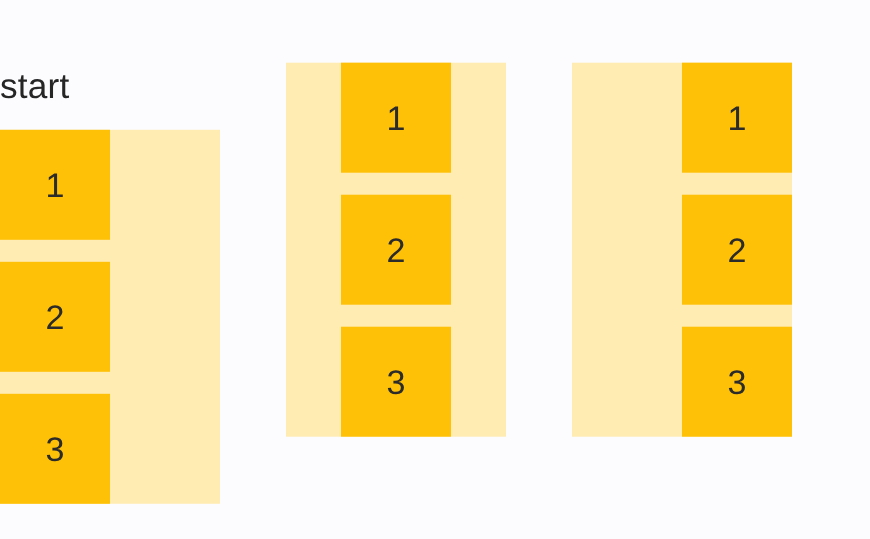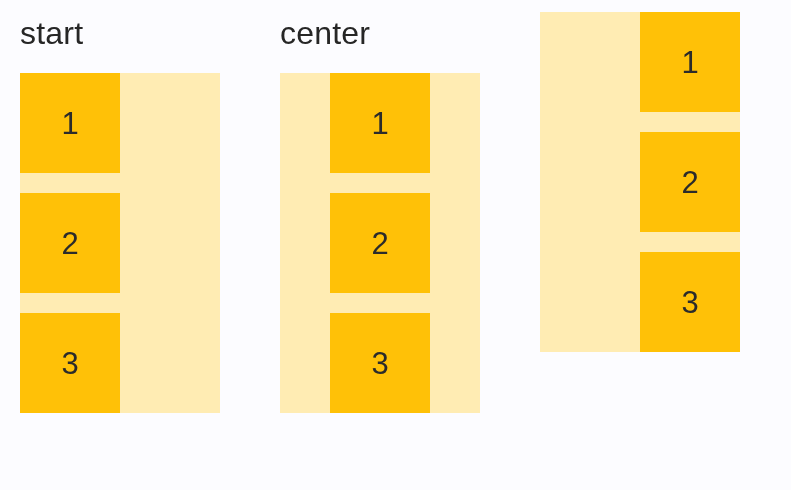--- a/index.html
+++ b/index.html
@@ -10,22 +10,23 @@
     width: 791px;
     height: 490px;
     background: #FCFCFF;
     font-family: "Liberation Sans", "DejaVu Sans", sans-serif;
     overflow: hidden;
   }
   .examples-row {
     display: flex;
     flex-direction: row;
     gap: 60px;
-    padding: 12px 0 0 20px;
+    padding: 12px 0 0 0;
     box-sizing: border-box;
+    margin-top: 45px;
   }
   .example-column {
     width: 200px;
     flex: 0 0 200px;
   }
   .column-label {
     font-size: 32px;
     line-height: 42px;
     font-weight: 400;
     color: #262626;
@@ -64,21 +65,20 @@
   <div class="example-column">
     <div class="column-label">start</div>
     <div class="alignment-container" data-align="start">
       <div class="numbered-box">1</div>
       <div class="numbered-box">2</div>
       <div class="numbered-box">3</div>
     </div>
   </div>
 
   <div class="example-column">
-    <div class="column-label">center</div>
     <div class="alignment-container" data-align="center">
       <div class="numbered-box">1</div>
       <div class="numbered-box">2</div>
       <div class="numbered-box">3</div>
     </div>
   </div>
 
   <div class="example-column">
     <div class="alignment-container" data-align="end">
       <div class="numbered-box">1</div>

